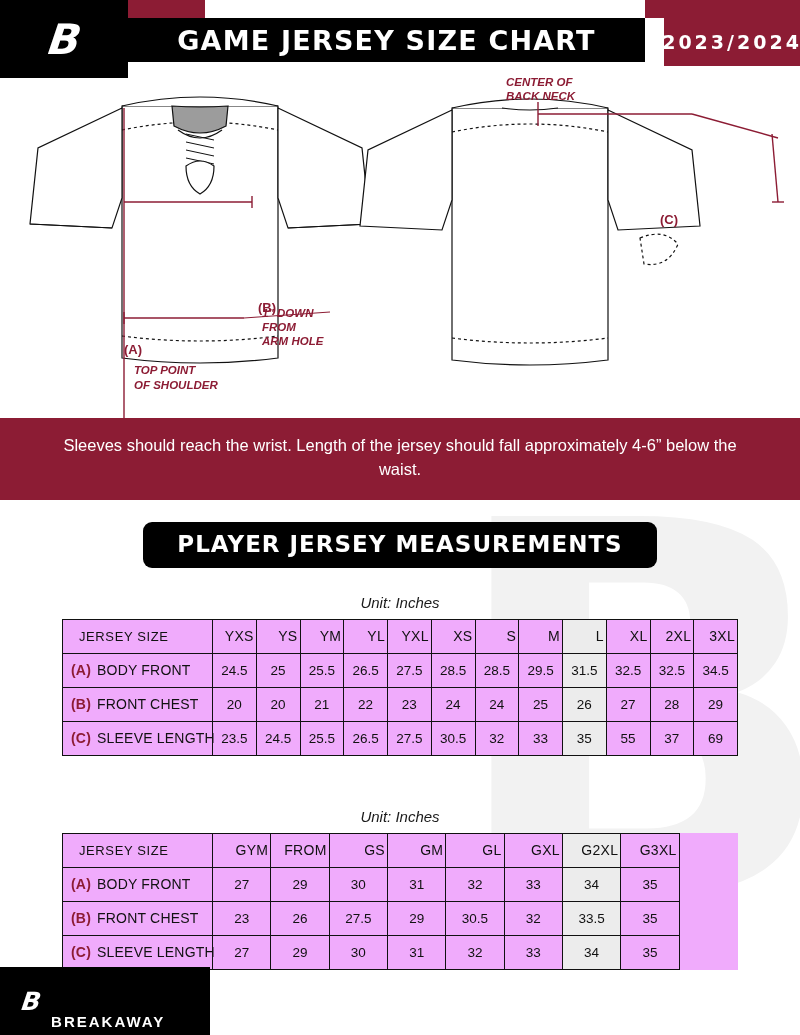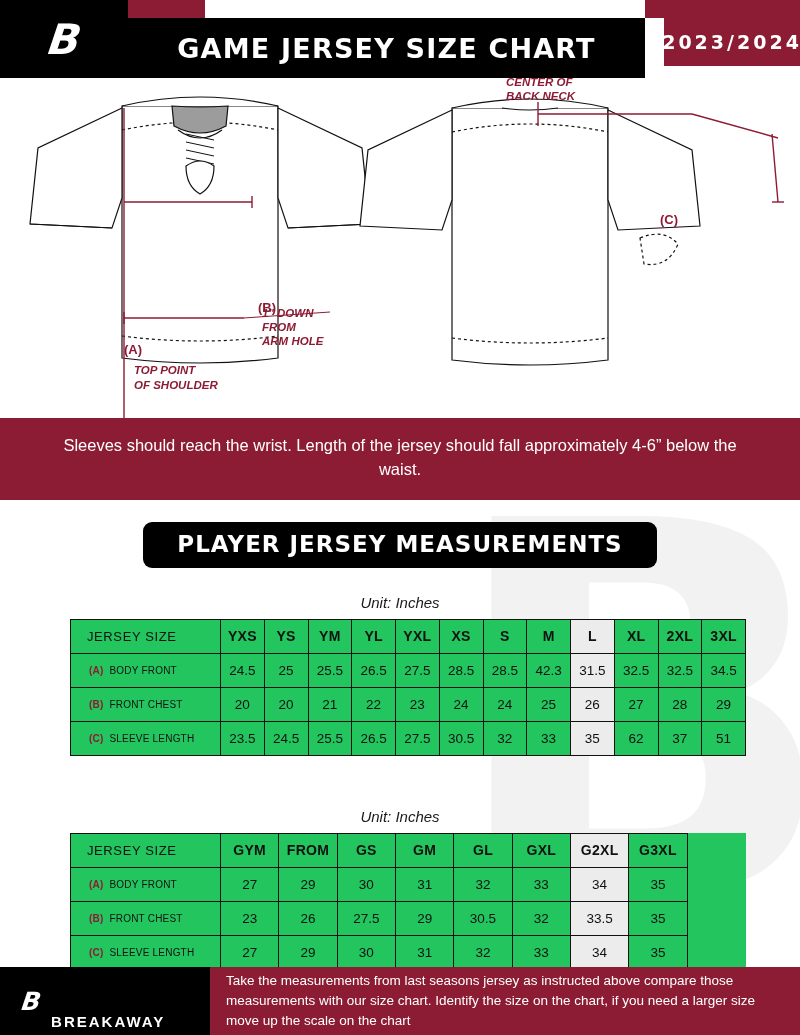--- a/index.html
+++ b/index.html
@@ -58,21 +58,21 @@
     font-size: 42px;
     font-weight: 800;
     font-style: italic;
     font-family: "DejaVu Sans", sans-serif;
     letter-spacing: -2px;
     transform: skewX(-8deg);
   }
   .title-box {
     position: absolute;
     left: 128px; top: 18px;
-    right: 155px; height: 60px;
+    right: 155px; height: 44px;
     background: #000000;
     display: flex; align-items: center; justify-content: center;
   }
   .title-box h1 {
     margin: 0;
     color: #ffffff;
     font-size: 27px;
     font-weight: 800;
     letter-spacing: 1.2px;
     font-family: "DejaVu Sans", sans-serif;
@@ -140,42 +140,42 @@
 
   
   .table-wrap {
     position: relative;
     padding: 0 62px;
     z-index: 2;
   }
   table {
     width: 100%;
     border-collapse: collapse;
-    background: #22c55e;
+    background: #f0abfc;
     table-layout: fixed;
-    margin-left: 8px;
   }
   td, th {
     border: 1px solid #111111;
     text-align: center;
     font-size: 13.5px;
     color: #111111;
     height: 34px;
     padding: 0 2px;
     font-weight: 400;
   }
   thead td {
     font-size: 14px;
-    font-weight: 700;
+    font-weight: 400;
     letter-spacing: .3px;
+    text-align: right;
   }
   td.rowlabel {
     text-align: left;
-    padding-left: 18px;
-    font-size: 10px;
+    padding-left: 8px;
+    font-size: 14px;
     letter-spacing: .2px;
     white-space: nowrap;
   }
   td.rowlabel .tag {
     color: #8c1c34;
     font-weight: 800;
     margin-right: 6px;
   }
   thead td.rowlabel {
     font-weight: 400;
@@ -348,21 +348,21 @@
       <tbody>
         <tr>
           <td class="rowlabel"><span class="tag">(A)</span><span>BODY FRONT</span></td>
           <td>24.5</td>
           <td>25</td>
           <td>25.5</td>
           <td>26.5</td>
           <td>27.5</td>
           <td>28.5</td>
           <td>28.5</td>
-          <td>42.3</td>
+          <td>29.5</td>
           <td class="hl">31.5</td>
           <td>32.5</td>
           <td>32.5</td>
           <td>34.5</td>
         </tr>
         <tr>
           <td class="rowlabel"><span class="tag">(B)</span><span>FRONT CHEST</span></td>
           <td>20</td>
           <td>20</td>
           <td>21</td>
@@ -380,23 +380,23 @@
           <td class="rowlabel"><span class="tag">(C)</span><span>SLEEVE LENGTH</span></td>
           <td>23.5</td>
           <td>24.5</td>
           <td>25.5</td>
           <td>26.5</td>
           <td>27.5</td>
           <td>30.5</td>
           <td>32</td>
           <td>33</td>
           <td class="hl">35</td>
-          <td>62</td>
+          <td>55</td>
           <td>37</td>
-          <td>51</td>
+          <td>69</td>
         </tr>
       </tbody>
     </table>
   </div>
 
   <div style="height:26px"></div>
   <div class="unit">Unit: Inches</div>
 
   <div class="table-wrap">
     <table>
@@ -453,18 +453,15 @@
         </tr>
       </tbody>
     </table>
   </div>
 
   <div class="footer">
     <div class="footer-left">
       <span class="fglyph">B</span>
       <span class="fname">BREAKAWAY</span>
     </div>
-    <div class="footer-right">
-      <span>Take the measurements from last seasons jersey as instructed above compare those measurements  with our size chart. Identify the size on the chart, if you need a larger size move up the scale on the chart</span>
-    </div>
   </div>
 
 </div>
 
 </body></html>

